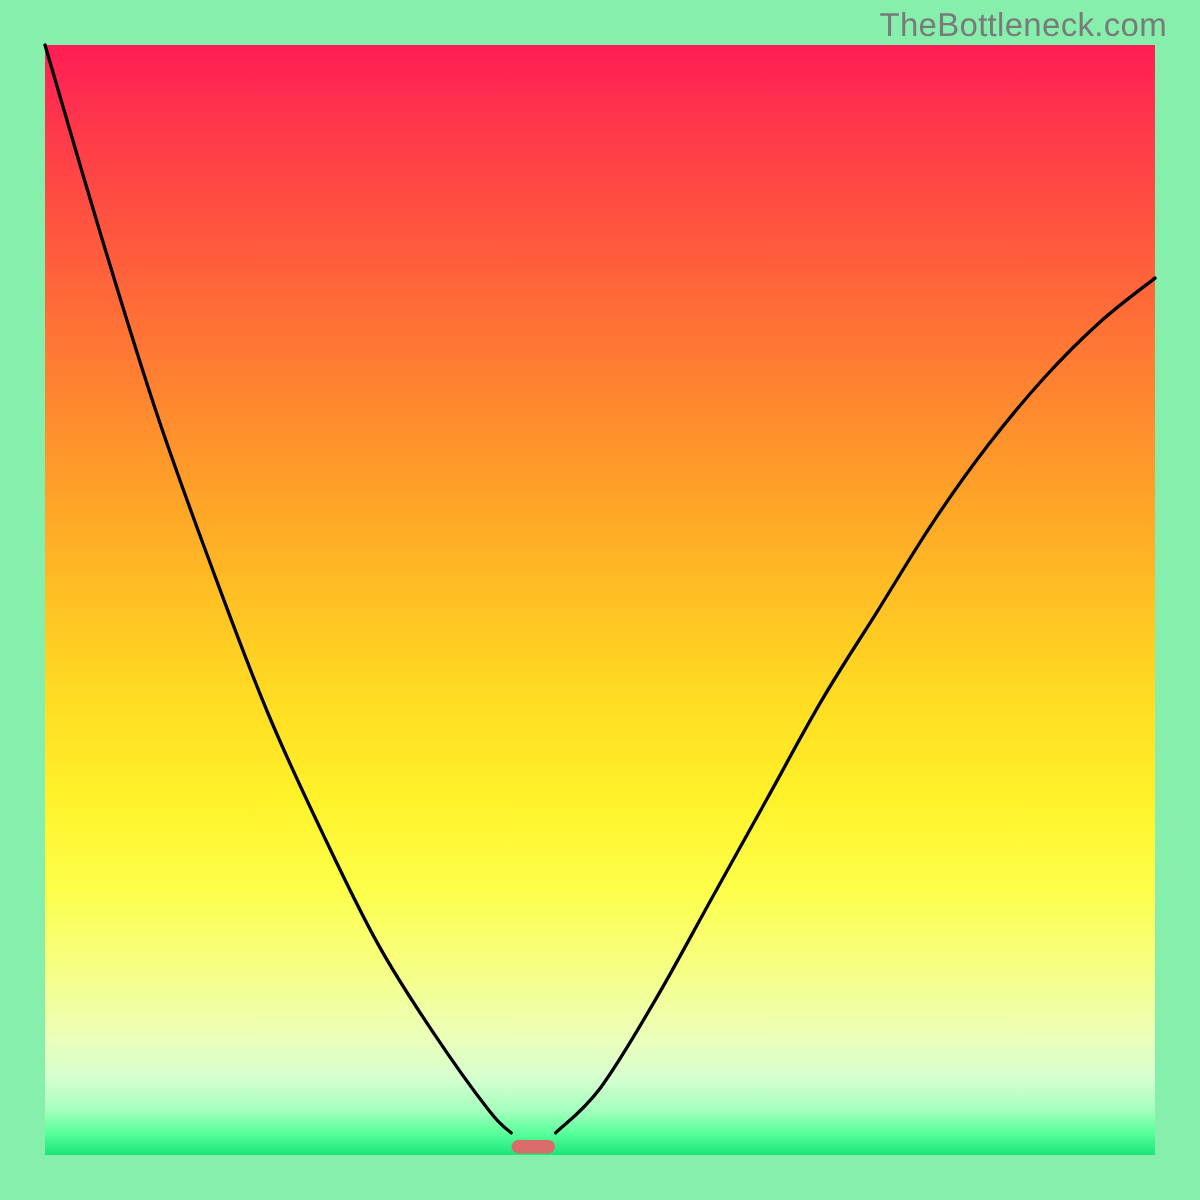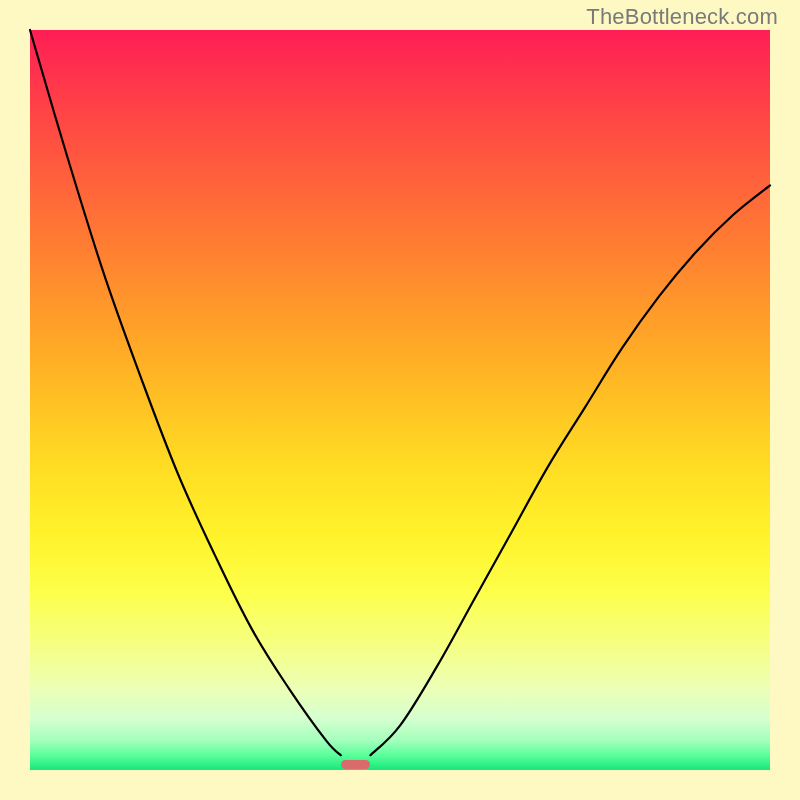--- a/index.html
+++ b/index.html
@@ -8,21 +8,21 @@
     width: 800px;
     height: 800px;
     overflow: hidden;
     background: #000;
     font-family: Arial, Helvetica, sans-serif;
   }
   .frame {
     position: relative;
     width: 800px;
     height: 800px;
-    background: #fef9c3;
+    background: #86efac;
   }
   .plot {
     position: absolute;
     left: 30px;
     top: 30px;
     width: 740px;
     height: 740px;
     
     background: linear-gradient(to bottom,
       #ff1d55 0%,

